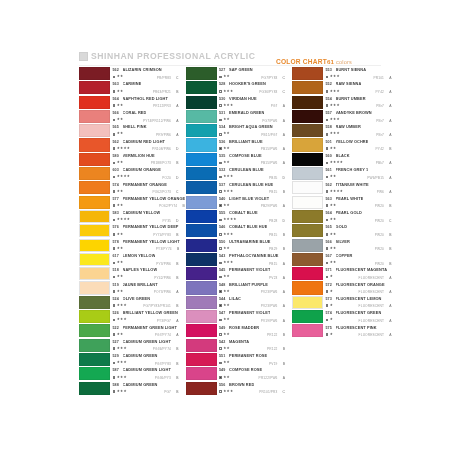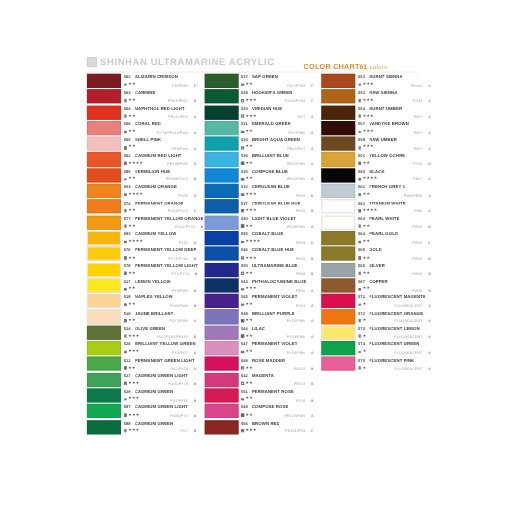--- a/index.html
+++ b/index.html
@@ -79,21 +79,21 @@
     font-size:3.4px;color:#6e6e6e;
   }
 </style>
 </head>
 <body>
 
 <div id="sheet">
 
   <div class="header">
     <span class="logo-mark"></span>
-    <span class="brand">SHINHAN ULTRAMARINE ACRYLIC</span>
+    <span class="brand">SHINHAN PROFESSIONAL ACRYLIC</span>
   </div>
 
   <div class="chart-label">
     <span class="cc-title">COLOR CHART</span><span class="cc-count">61</span><span class="cc-colors"> colors</span>
   </div>
 
   <div class="rule"></div>
 
   <div class="columns" id="columns">
       <div class="col c1">

